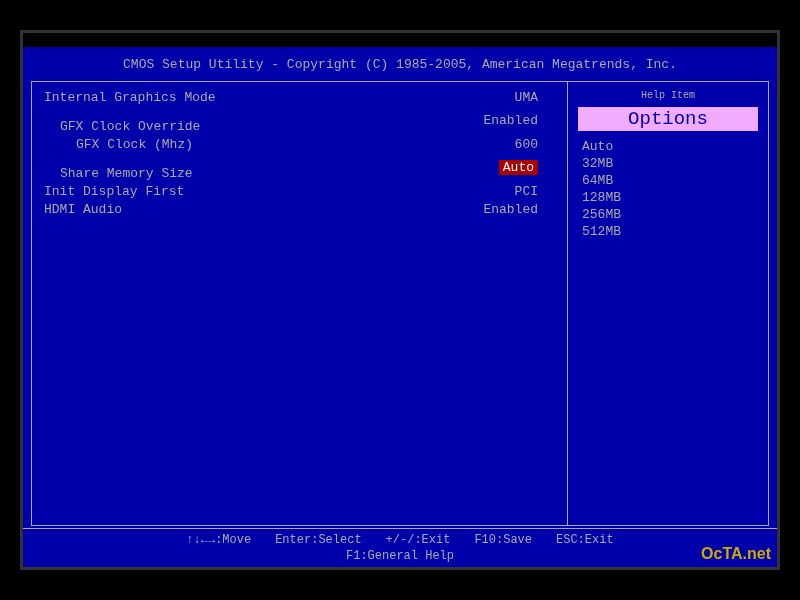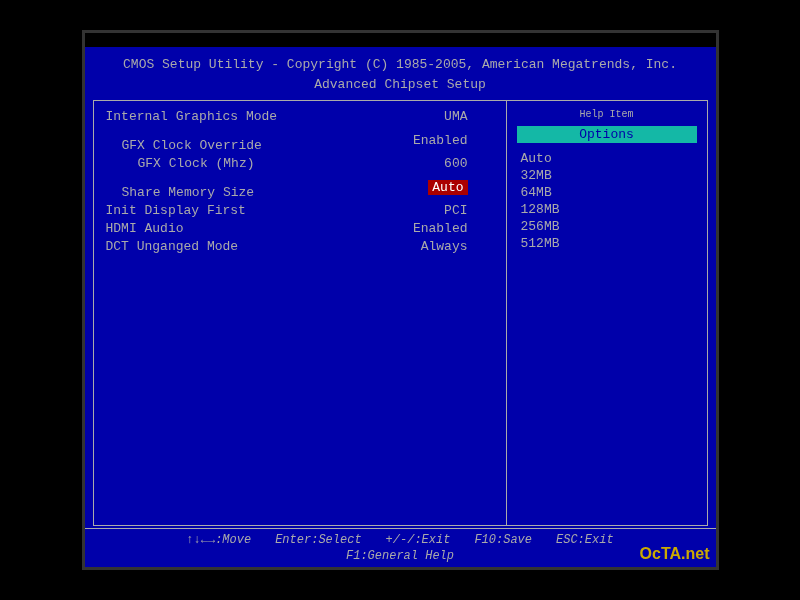--- a/index.html
+++ b/index.html
@@ -7,21 +7,21 @@
       width: 800px;
       height: 600px;
       background: #000;
       font-family: 'Courier New', Courier, monospace;
       overflow: hidden;
       display: flex;
       align-items: center;
       justify-content: center;
     }
     .screen {
-      width: 637px;
+      width: 760px;
       height: 540px;
       background: #0000aa;
       border: 3px solid #333;
       position: relative;
       display: flex;
       flex-direction: column;
     }
     .header {
       background: #0000aa;
       color: #aaaaaa;
@@ -53,45 +53,45 @@
       display: flex;
       justify-content: space-between;
       margin-bottom: 3px;
       align-items: center;
     }
     .settings-row .label {
       color: #aaaaaa;
     }
     .settings-row .value {
       color: #aaaaaa;
-      margin-right: 26px;
+      margin-right: 17px;
     }
     .settings-row .value.selected {
       background: #aa0000;
       color: #ffffff;
       padding: 0 4px;
     }
     .settings-row .label.indented1 {
       padding-left: 16px;
       margin-top: 11px;
     }
     .settings-row .label.indented2 {
       padding-left: 32px;
     }
     .right-panel-title {
       text-align: center;
       color: #aaaaaa;
       font-size: 10px;
       margin-bottom: 6px;
     }
     .options-header {
-      background: #14b8a6;
+      background: #f0abfc;
       color: #0000aa;
       text-align: center;
-      font-size: 13px;
+      font-size: 19px;
       padding: 1px 4px;
       margin-bottom: 8px;
     }
     .option-item {
       color: #aaaaaa;
       font-size: 13px;
       margin-bottom: 2px;
       padding-left: 4px;
     }
     .footer {
@@ -102,21 +102,20 @@
       border-top: 1px solid #aaaaaa;
       display: flex;
       flex-direction: column;
       align-items: center;
       gap: 2px;
     }
     .footer-row {
       display: flex;
       gap: 24px;
       justify-content: center;
-      font-style: italic;
     }
     .footer .key {
       color: #aaaaaa;
     }
     .watermark {
       position: absolute;
       bottom: 4px;
       right: 6px;
       color: #ccaa00;
       font-size: 16px;
@@ -129,21 +128,20 @@
       width: 100%;
     }
   </style>
 </head>
 <body>
 
 <div class="screen">
   <div class="top-bar"></div>
   <div class="header">
     <div>CMOS Setup Utility - Copyright (C) 1985-2005, American Megatrends, Inc.</div>
-    <div>Advanced Chipset Setup</div>
   </div>
   <div class="main-area">
     <div class="left-panel">
 
     <div class="settings-row">
           <span class="label">Internal Graphics Mode</span>
           <span class="value">UMA</span>
         </div>
         <div class="settings-row">
           <span class="label indented1">GFX Clock Override</span>
@@ -157,24 +155,20 @@
           <span class="label indented1">Share Memory Size</span>
           <span class="value selected">Auto</span>
         </div>
         <div class="settings-row">
           <span class="label">Init Display First</span>
           <span class="value">PCI</span>
         </div>
         <div class="settings-row">
           <span class="label">HDMI Audio</span>
           <span class="value">Enabled</span>
-        </div>
-        <div class="settings-row">
-          <span class="label">DCT Unganged Mode</span>
-          <span class="value">Always</span>
         </div>
       </div>
     <div class="right-panel">
       <div class="right-panel-title">Help Item</div>
       <div class="options-header">Options</div>
       <div id="options-list">
 
       <div class="option-item">Auto</div>
           <div class="option-item">32MB</div>
           <div class="option-item">64MB</div>

